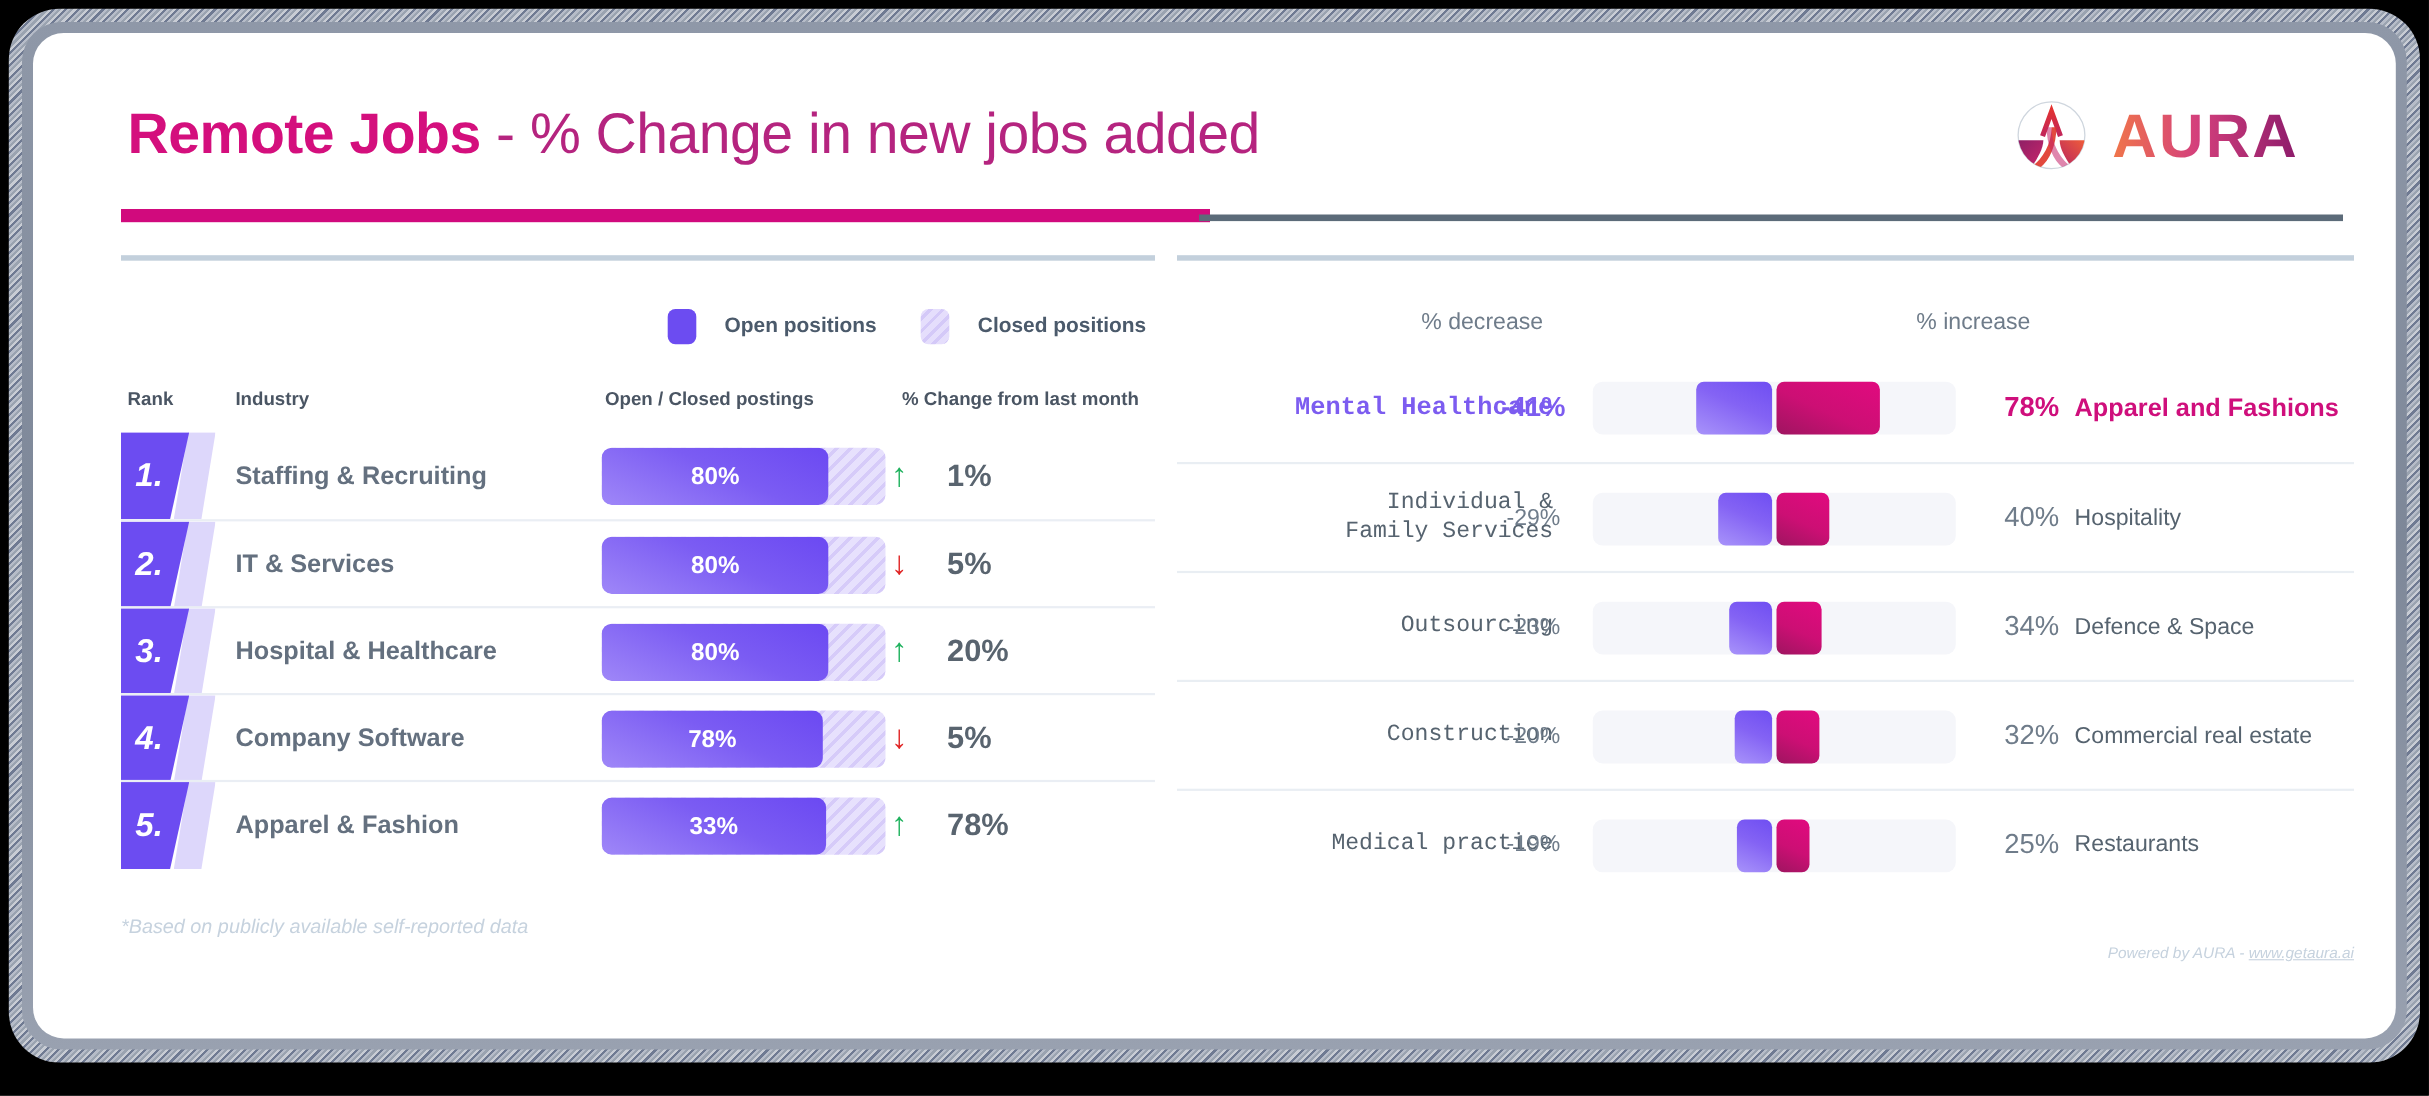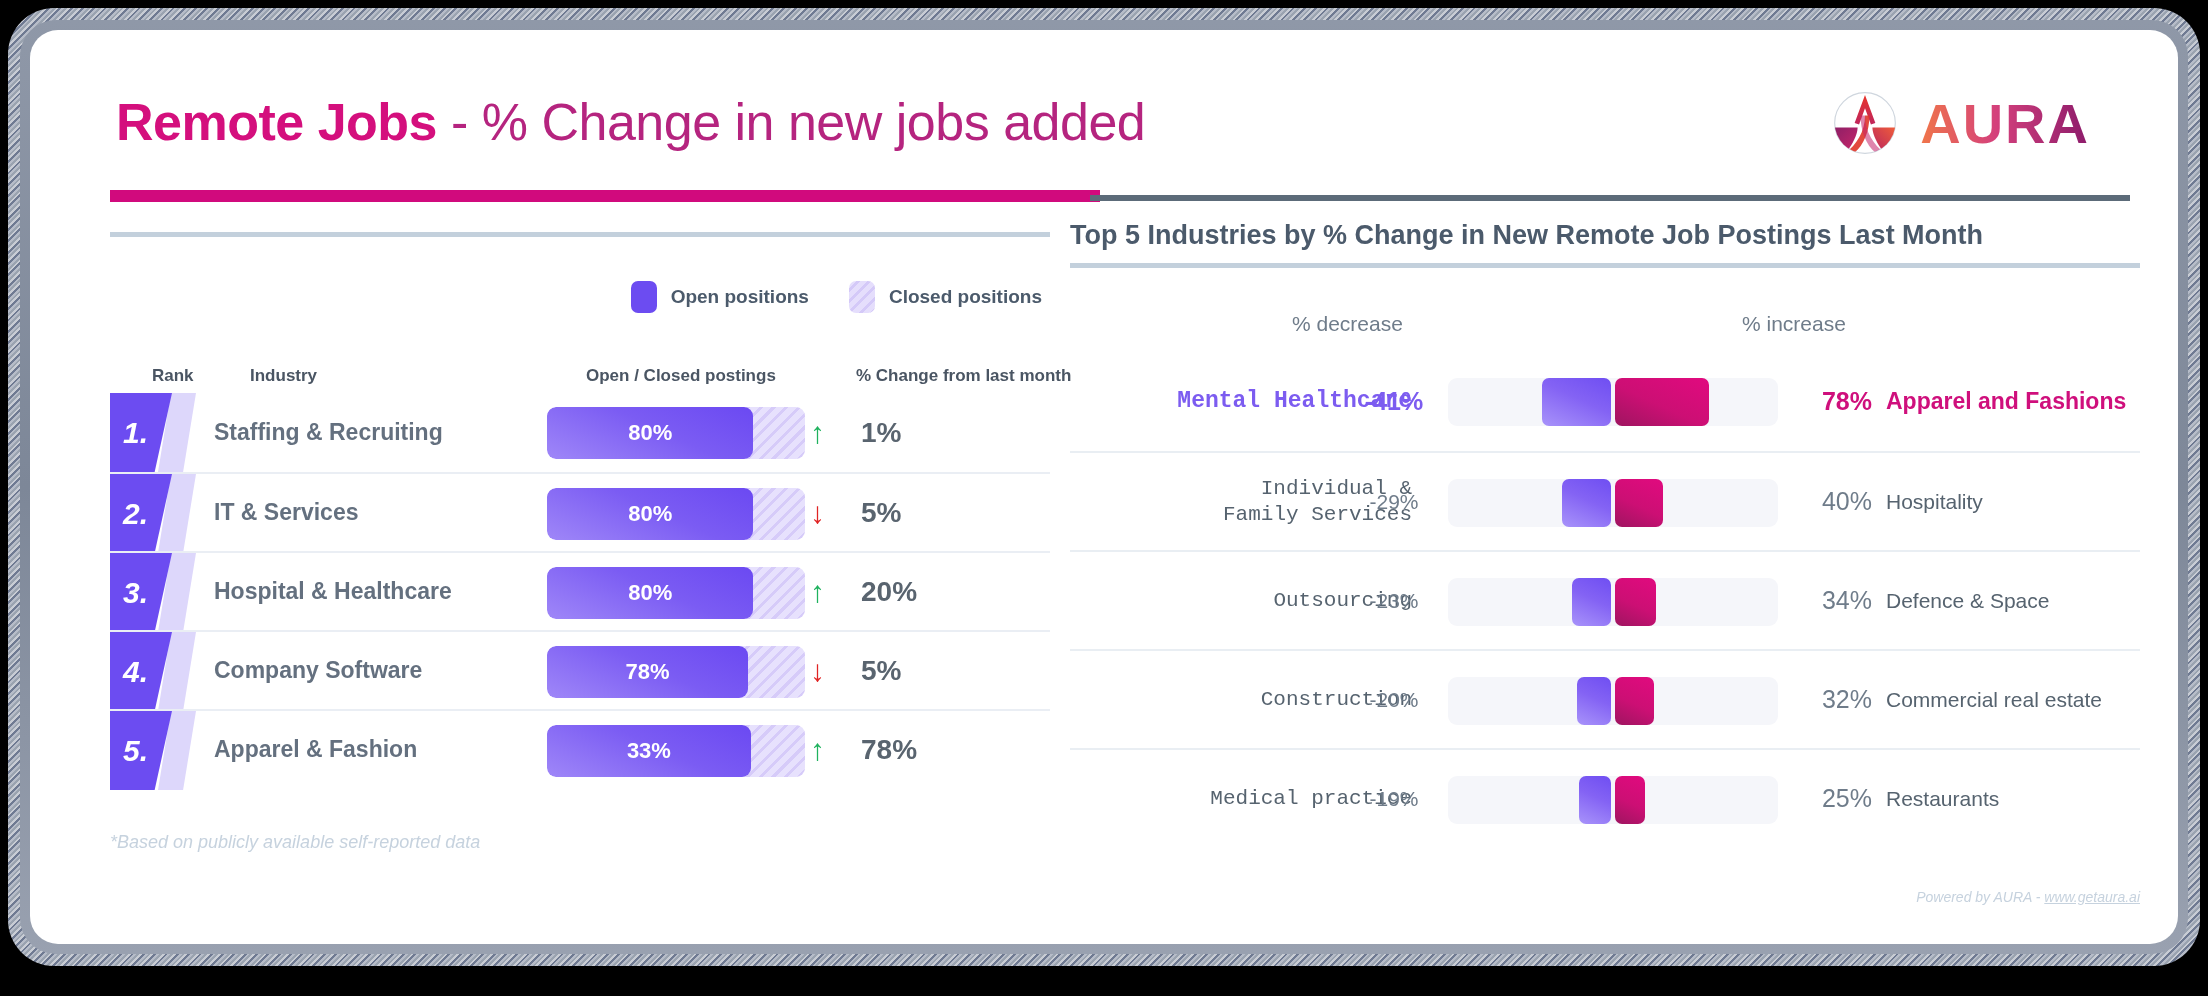--- a/index.html
+++ b/index.html
@@ -96,36 +96,36 @@
   }
   .panel-underline { height: 5px; background: #c3d0dc; margin-top: 12px; }
 
   
   #left-panel { position: absolute; left: 80px; top: 0; width: 940px; }
 
   #legend {
     display: flex; align-items: center; gap: 40px;
     justify-content: flex-end; margin-top: 44px; padding-right: 8px;
   }
-  .legend-item { display: flex; align-items: center; gap: 14px; }
+  .legend-item { display: flex; align-items: center; gap: 26px; }
   .swatch { width: 26px; height: 32px; border-radius: 7px; }
   .swatch.open { background: #6c4cf1; }
   .swatch.closed {
     background:
       repeating-linear-gradient(135deg,
         #e5defc 0px, #e5defc 5px,
         #d4c9f8 5px, #d4c9f8 8px);
   }
   .legend-label { font-size: 19px; font-weight: bold; color: #4b5a6b; }
 
   #col-heads {
     position: relative; height: 40px; margin-top: 40px;
     font-size: 17px; font-weight: bold; color: #4a5563;
   }
-  #col-heads .ch { position: absolute; top: 13px; white-space: nowrap; margin-left: 36px; }
+  #col-heads .ch { position: absolute; top: 0; white-space: nowrap; }
   #ch-rank     { left: 6px; }
   #ch-industry { left: 104px; }
   #ch-bar      { left: 440px; }
   #ch-change   { left: 710px; }
 
   .row {
     position: relative;
     height: 79px;
     border-top: 2px solid #eaeef4;
     display: flex; align-items: center;
@@ -376,21 +376,20 @@
                   <span class="arrow up">↑</span>
                   <span class="chg-val">78%</span>
                 </div>
               </div>
             </div>
 
       <div id="left-foot">*Based on publicly available self-reported data</div>
     </div>
 
     <div id="right-panel">
-      <div class="panel-title">Top 5 Industries by % Change in New Remote Job Postings Last Month</div>
       <div class="panel-underline"></div>
 
       <div id="axis-labels">
         <span id="lbl-dec">% decrease</span>
         <span id="lbl-inc">% increase</span>
       </div>
 
       <div id="right-rows">
               <div class="rrow highlight">
                 <div class="r-left-label">Mental Healthcare</div>

